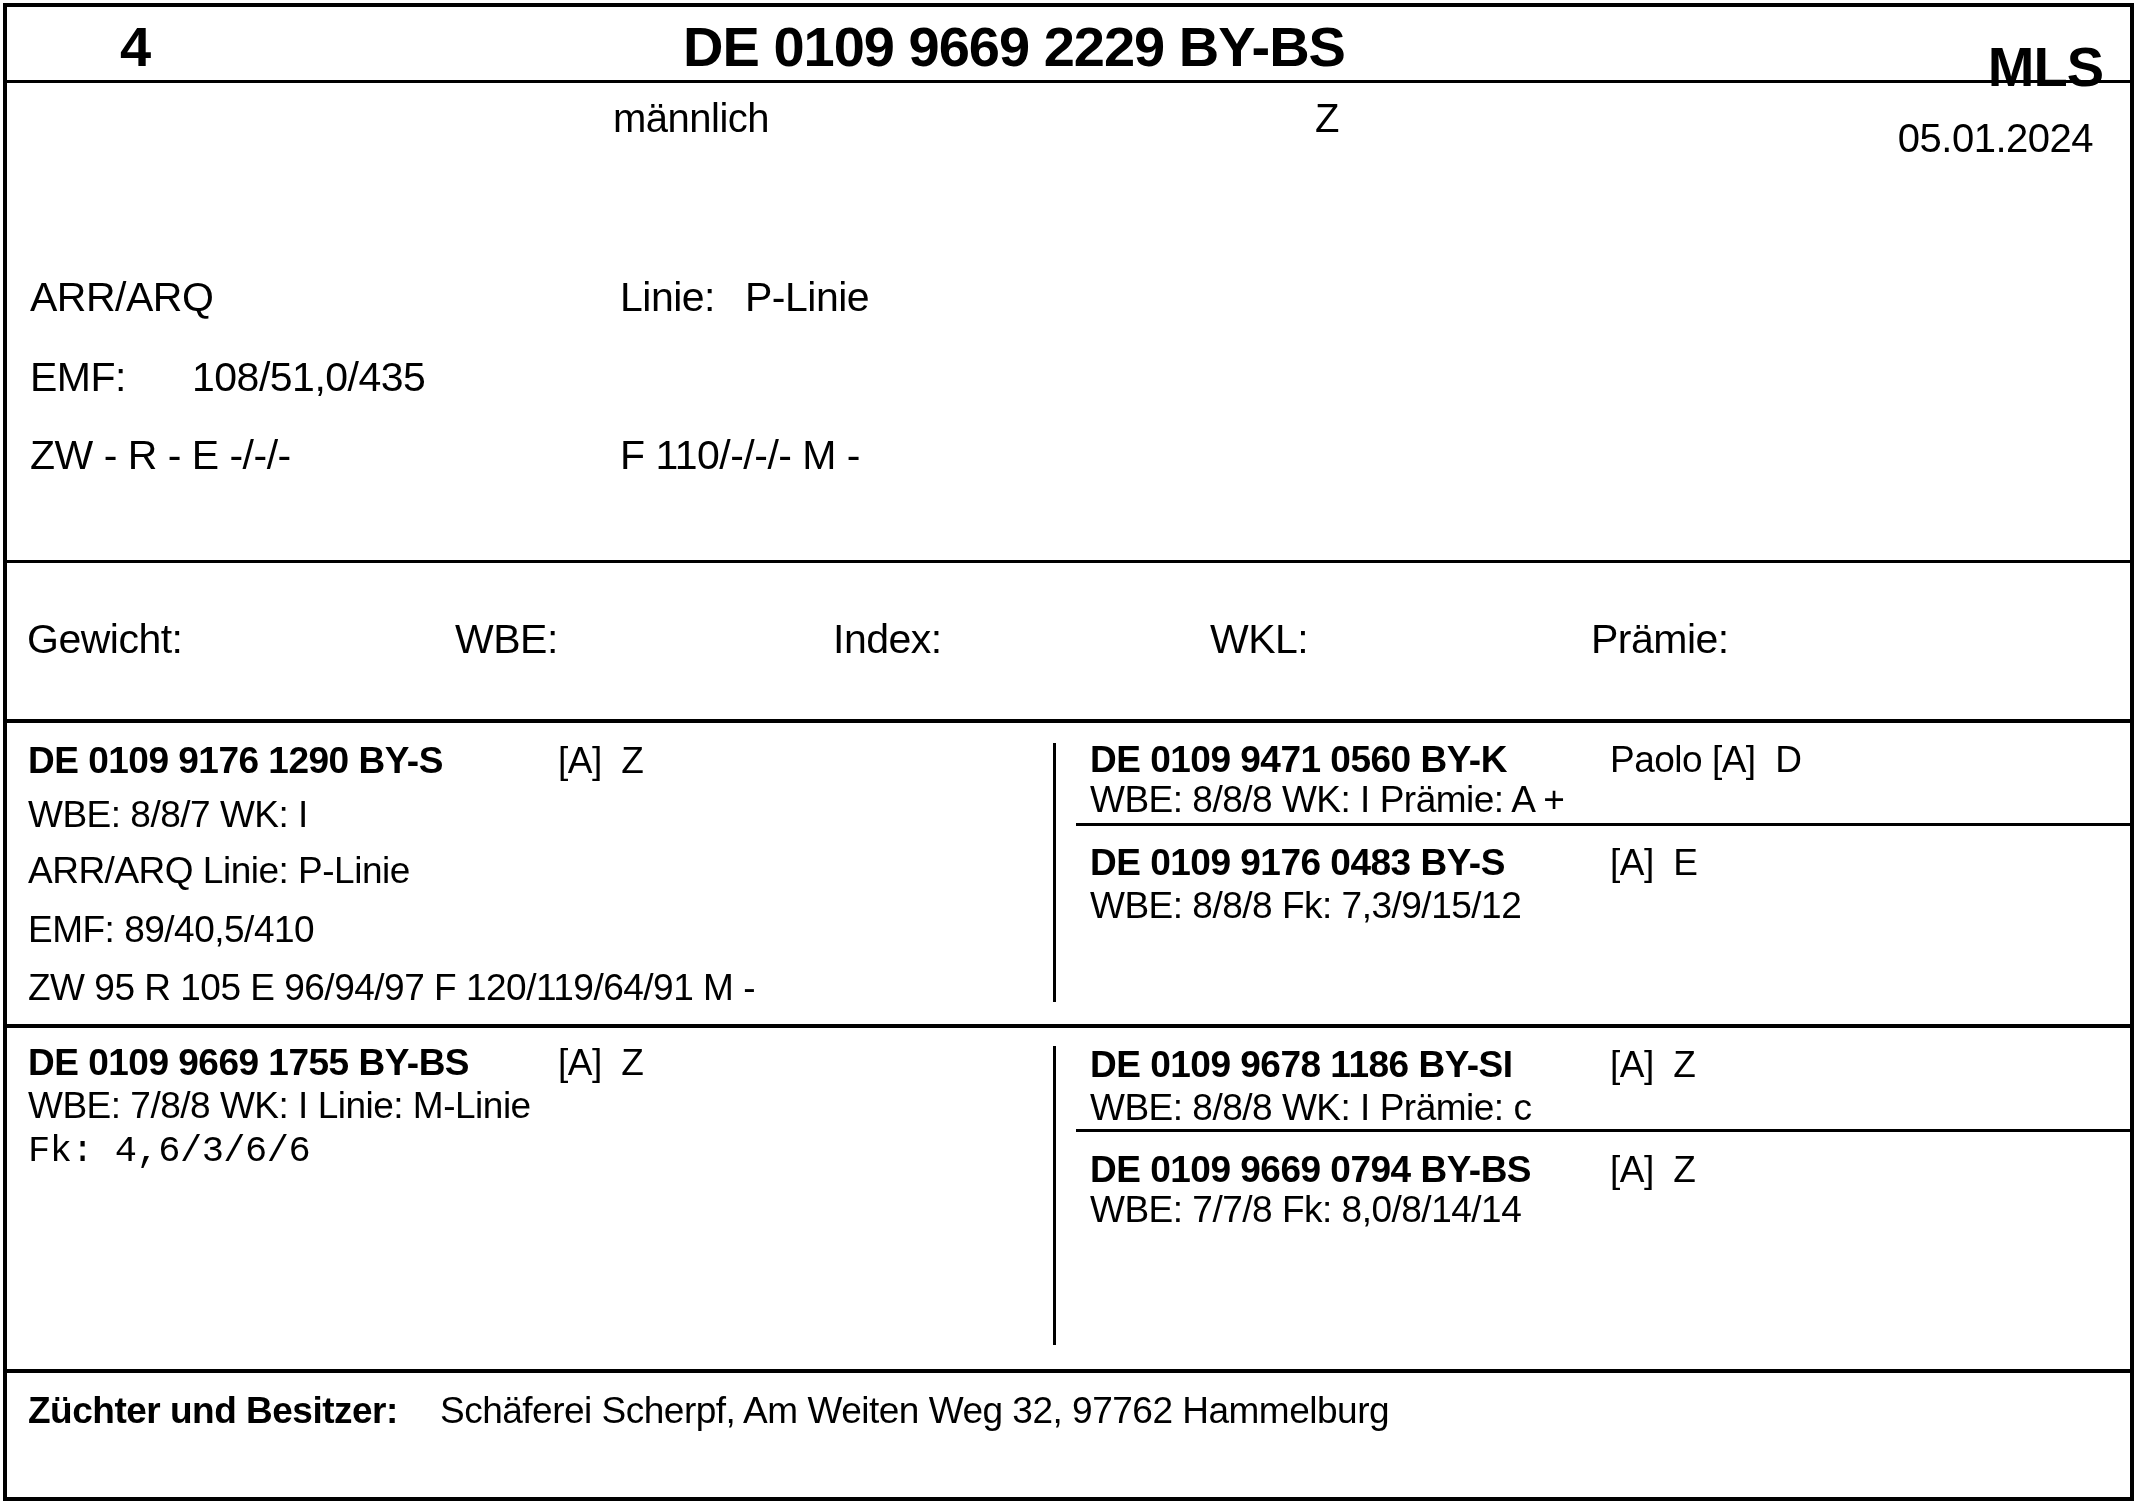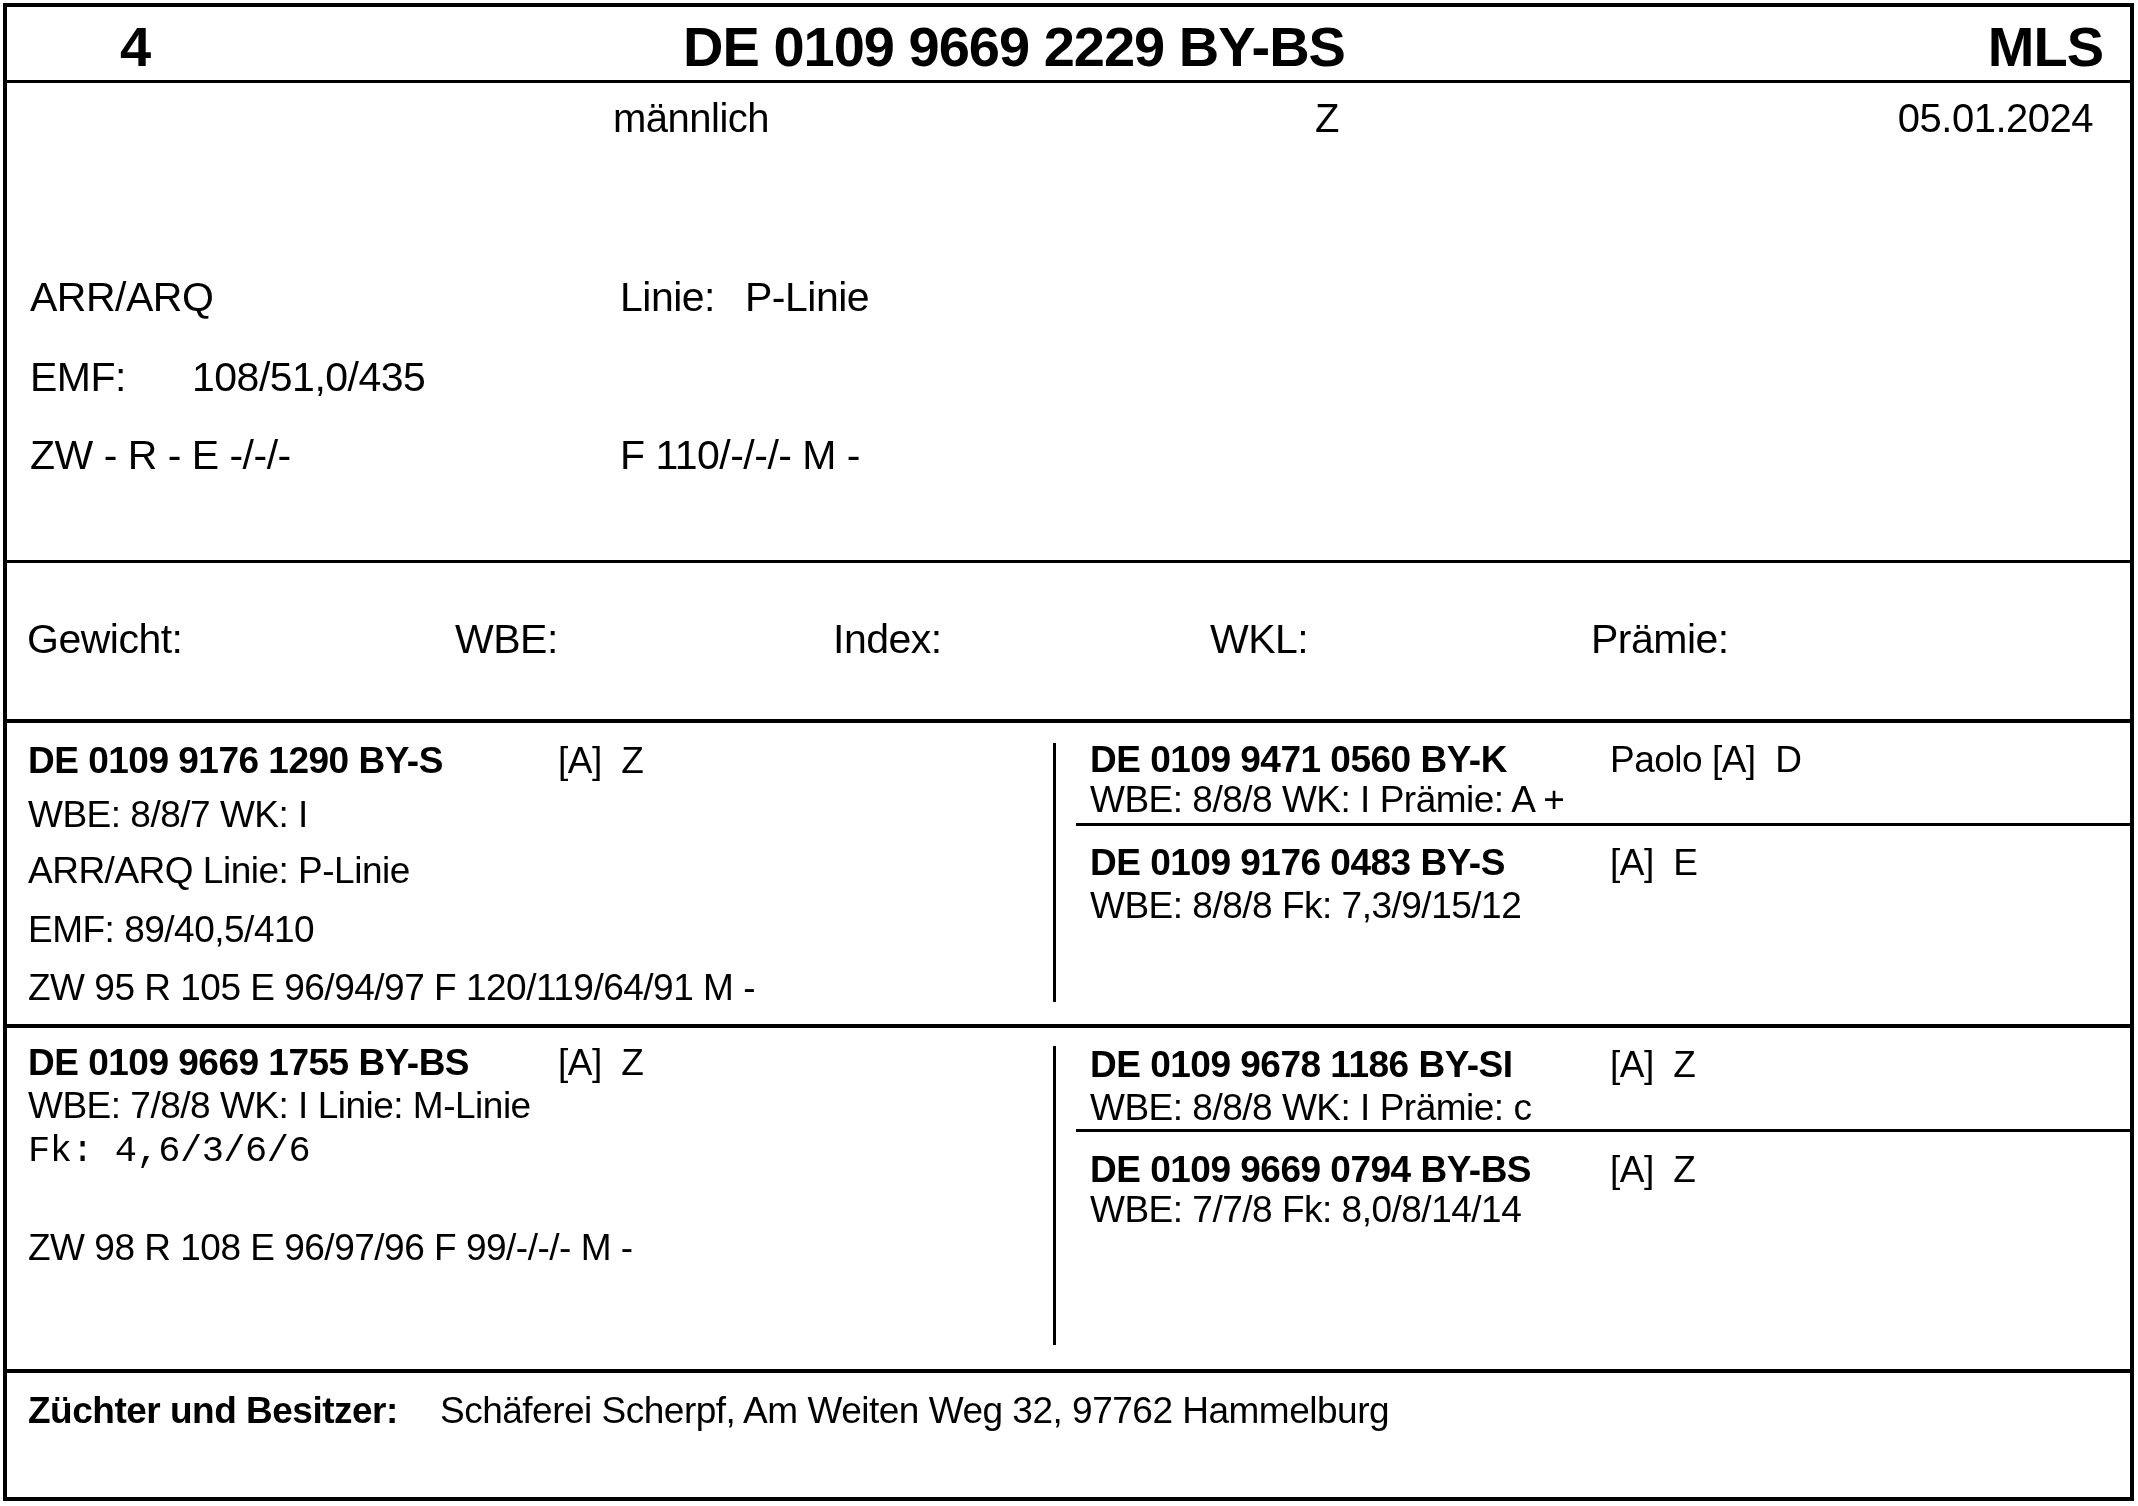--- a/index.html
+++ b/index.html
@@ -18,21 +18,21 @@
     white-space:pre;
     letter-spacing:-0.5px;
     line-height:1.1;
   }
   .b{font-weight:bold;}
   .f56{font-size:56px;letter-spacing:-1px;}
   .f41{font-size:41px;}
   .f40{font-size:40px;}
   .f37{font-size:37px;}
   .center{text-align:center;}
-  .rightal{text-align:right;}
+  .rightal{text-align:right;margin-top:20px;}
 </style>
 </head>
 <body>
 
 <div class="page">
 
   <div class="outer"></div>
   <div class="line" style="top:80px;left:7px;right:7px;height:3px;"></div>
   <div class="line" style="top:560px;left:7px;right:7px;height:3px;"></div>
   <div class="line" style="top:719px;left:7px;right:7px;height:4px;"></div>
@@ -77,21 +77,20 @@
   <div class="txt f37" style="left:1090px;top:780px;">WBE: 8/8/8 WK: I Prämie: A +</div>
 
   <div class="txt b f37" style="left:1090px;top:843px;">DE 0109 9176 0483 BY-S</div>
   <div class="txt f37" style="left:1610px;top:843px;">[A]  E</div>
   <div class="txt f37" style="left:1090px;top:886px;">WBE: 8/8/8 Fk: 7,3/9/15/12</div>
 
   <div class="txt b f37" style="left:28px;top:1043px;">DE 0109 9669 1755 BY-BS</div>
   <div class="txt f37" style="left:558px;top:1043px;">[A]  Z</div>
   <div class="txt f37" style="left:28px;top:1086px;">WBE: 7/8/8 WK: I Linie: M-Linie</div>
   <div class="txt f37" style="left:28px;top:1131px;font-family:Liberation Mono, monospace;">Fk: 4,6/3/6/6</div>
-  <div class="txt f37" style="left:28px;top:1228px;">ZW 98 R 108 E 96/97/96 F 99/-/-/- M -</div>
 
   <div class="txt b f37" style="left:1090px;top:1045px;">DE 0109 9678 1186 BY-SI</div>
   <div class="txt f37" style="left:1610px;top:1045px;">[A]  Z</div>
   <div class="txt f37" style="left:1090px;top:1088px;">WBE: 8/8/8 WK: I Prämie: c</div>
 
   <div class="txt b f37" style="left:1090px;top:1150px;">DE 0109 9669 0794 BY-BS</div>
   <div class="txt f37" style="left:1610px;top:1150px;">[A]  Z</div>
   <div class="txt f37" style="left:1090px;top:1190px;">WBE: 7/7/8 Fk: 8,0/8/14/14</div>
 
   <div class="txt b f37" style="left:28px;top:1391px;">Züchter und Besitzer:</div>

